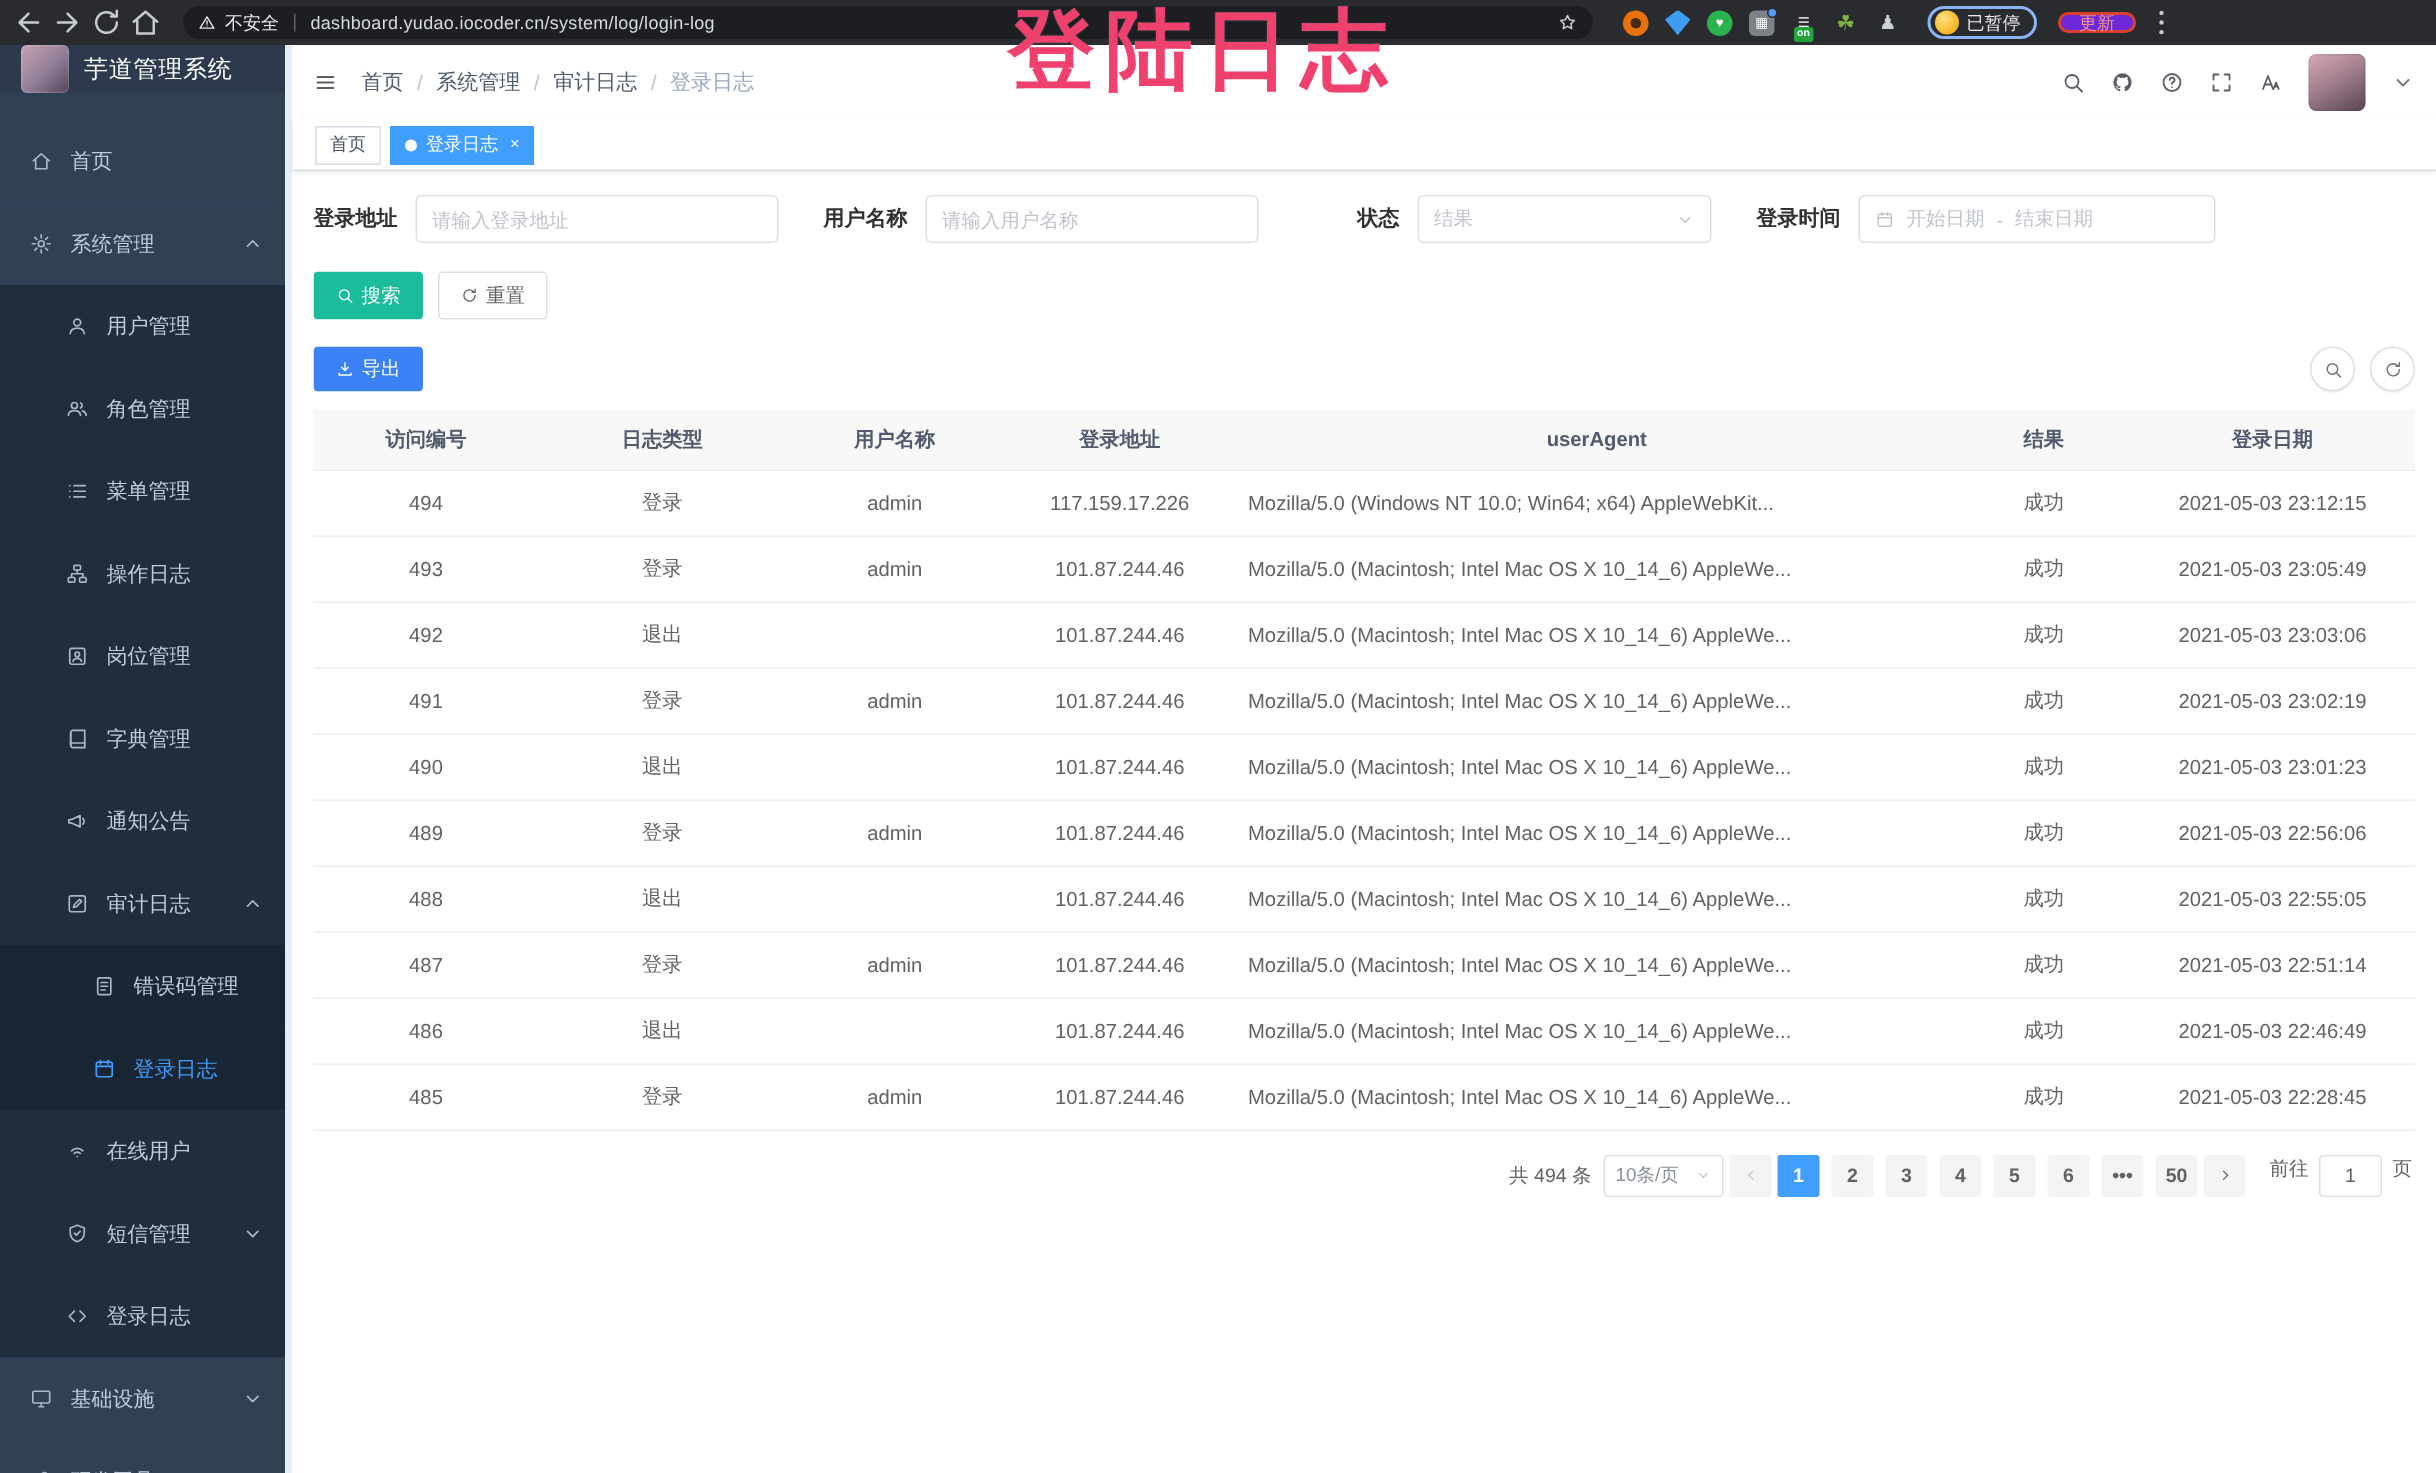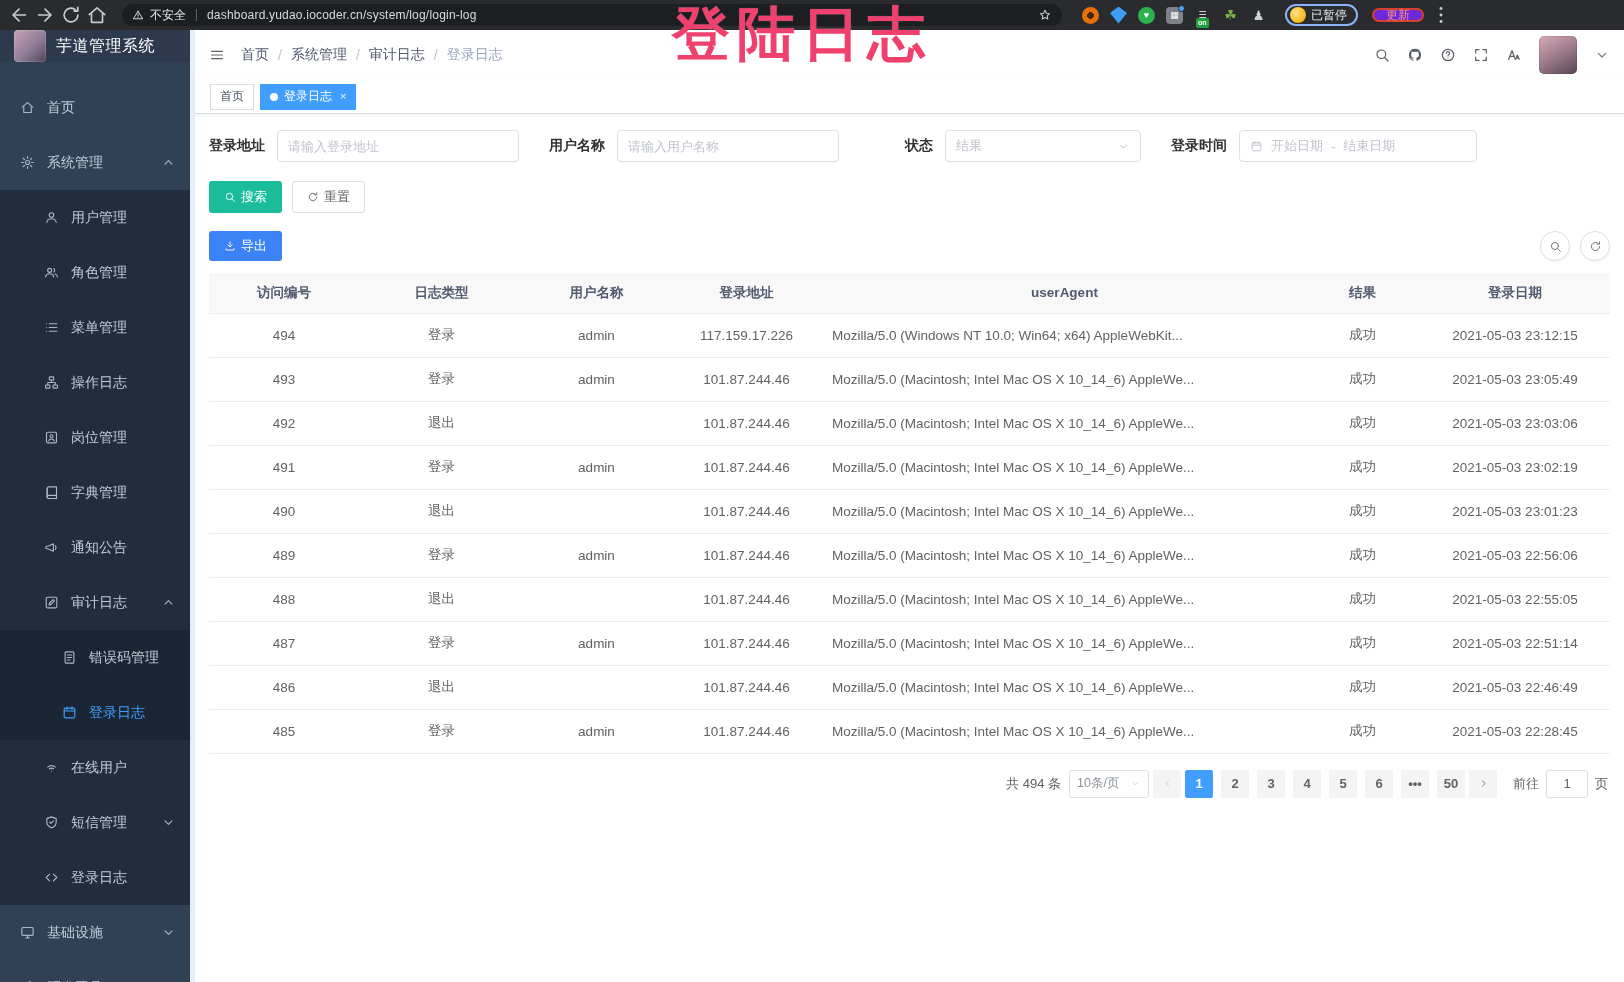--- a/index.html
+++ b/index.html
@@ -165,21 +165,21 @@
     display:flex; align-items:center; justify-content:space-between; padding:0 7px; color:#8a9099; font-size:12.5px; }
   .pg-size .svg-icon { width:11px; height:11px; color:#c0c4cc; }
   .pg-btn {
     min-width:28px; height:28px; background:#f4f4f5; border-radius:2px; border:none;
     display:flex; align-items:center; justify-content:center; font-size:13px; color:#606266;
     font-weight:bold; cursor:pointer; padding:0 4px; font-family:inherit;
   }
   .pg-btn.prev { color:#c0c4cc; }
   .pg-btn.active { background:#409EFF; color:#fff; }
   .pg-btn .svg-icon { width:11px; height:11px; }
-  .pg-goto { display:flex; align-items:center; gap:7px; margin-left:12px; }
+  .pg-goto { display:flex; gap:7px; margin-left:12px; }
   .pg-input { width:42px; height:28px; border:1px solid #dcdfe6; border-radius:3px; text-align:center;
     font-size:13px; color:#606266; outline:none; font-family:inherit; }
 </style>
 </head>
 <body>
 
 <div class="browser-bar">
   <span class="b-icon svg-icon">
       <svg viewBox="0 0 24 24" fill="none" stroke="currentColor" stroke-width="1.8" stroke-linecap="round" stroke-linejoin="round">
         <path d="M19 12H6M12 5.5L5.5 12l6.5 6.5"></path>

